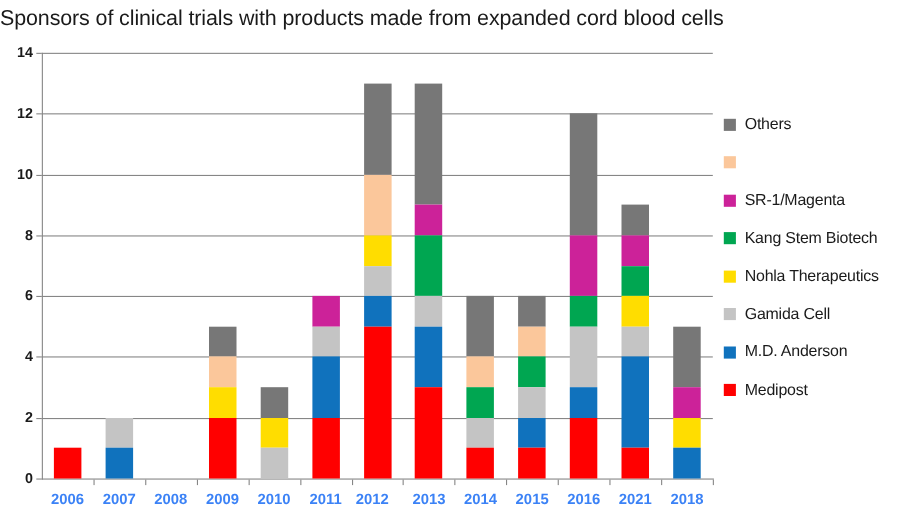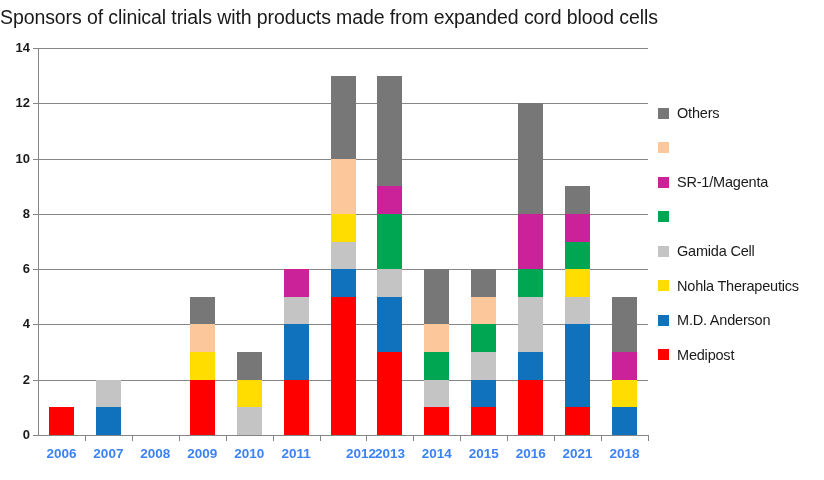--- a/index.html
+++ b/index.html
@@ -280,21 +280,21 @@
       <div class="xtick-label" style="left: 84.9231px; width: 46.9231px;">2007</div>
       <div class="xtick-mark" style="left: 178.769px;"></div>
       <div class="xtick-label" style="left: 131.846px; width: 46.9231px;">2008</div>
       <div class="xtick-mark" style="left: 225.692px;"></div>
       <div class="xtick-label" style="left: 178.769px; width: 46.9231px;">2009</div>
       <div class="xtick-mark" style="left: 272.615px;"></div>
       <div class="xtick-label" style="left: 225.692px; width: 46.9231px;">2010</div>
       <div class="xtick-mark" style="left: 319.538px;"></div>
       <div class="xtick-label" style="left: 272.615px; width: 46.9231px;">2011</div>
       <div class="xtick-mark" style="left: 366.462px;"></div>
-      <div class="xtick-label" style="left: 329px; width: 46.9231px; text-align: right;">2012</div>
+      <div class="xtick-label" style="left: 315px; width: 46.9231px;">2012</div>
       <div class="xtick-mark" style="left: 413.385px;"></div>
       <div class="xtick-label" style="left: 366.462px; width: 46.9231px;">2013</div>
       <div class="xtick-mark" style="left: 460.308px;"></div>
       <div class="xtick-label" style="left: 413.385px; width: 46.9231px;">2014</div>
       <div class="xtick-mark" style="left: 507.231px;"></div>
       <div class="xtick-label" style="left: 460.308px; width: 46.9231px;">2015</div>
       <div class="xtick-mark" style="left: 554.154px;"></div>
       <div class="xtick-label" style="left: 507.231px; width: 46.9231px;">2016</div>
       <div class="xtick-mark" style="left: 601.077px;"></div>
       <div class="xtick-label" style="left: 554.154px; width: 46.9231px;">2021</div>
@@ -309,30 +309,31 @@
       </div>
       <div class="legend-item">
         <span class="legend-swatch" style="background: rgb(251, 199, 155);"></span>
       </div>
       <div class="legend-item">
         <span class="legend-swatch" style="background: rgb(204, 34, 153);"></span>
         <span class="legend-label">SR-1/Magenta</span>
       </div>
       <div class="legend-item">
         <span class="legend-swatch" style="background: rgb(0, 166, 81);"></span>
+        <span class="legend-label">Kang Stem Biotech</span>
+      </div>
+      <div class="legend-item">
+        <span class="legend-swatch" style="background: rgb(255, 221, 0);"></span>
+        <span class="legend-label">Nohla Therapeutics</span>
       </div>
       <div class="legend-item">
         <span class="legend-swatch" style="background: rgb(196, 196, 196);"></span>
         <span class="legend-label">Gamida Cell</span>
       </div>
       <div class="legend-item">
-        <span class="legend-swatch" style="background: rgb(255, 221, 0);"></span>
-        <span class="legend-label">Nohla Therapeutics</span>
-      </div>
-      <div class="legend-item">
         <span class="legend-swatch" style="background: rgb(16, 114, 189);"></span>
         <span class="legend-label">M.D. Anderson</span>
       </div>
       <div class="legend-item">
         <span class="legend-swatch" style="background: rgb(255, 0, 0);"></span>
         <span class="legend-label">Medipost</span>
       </div>
     </div>
 
 </div>

